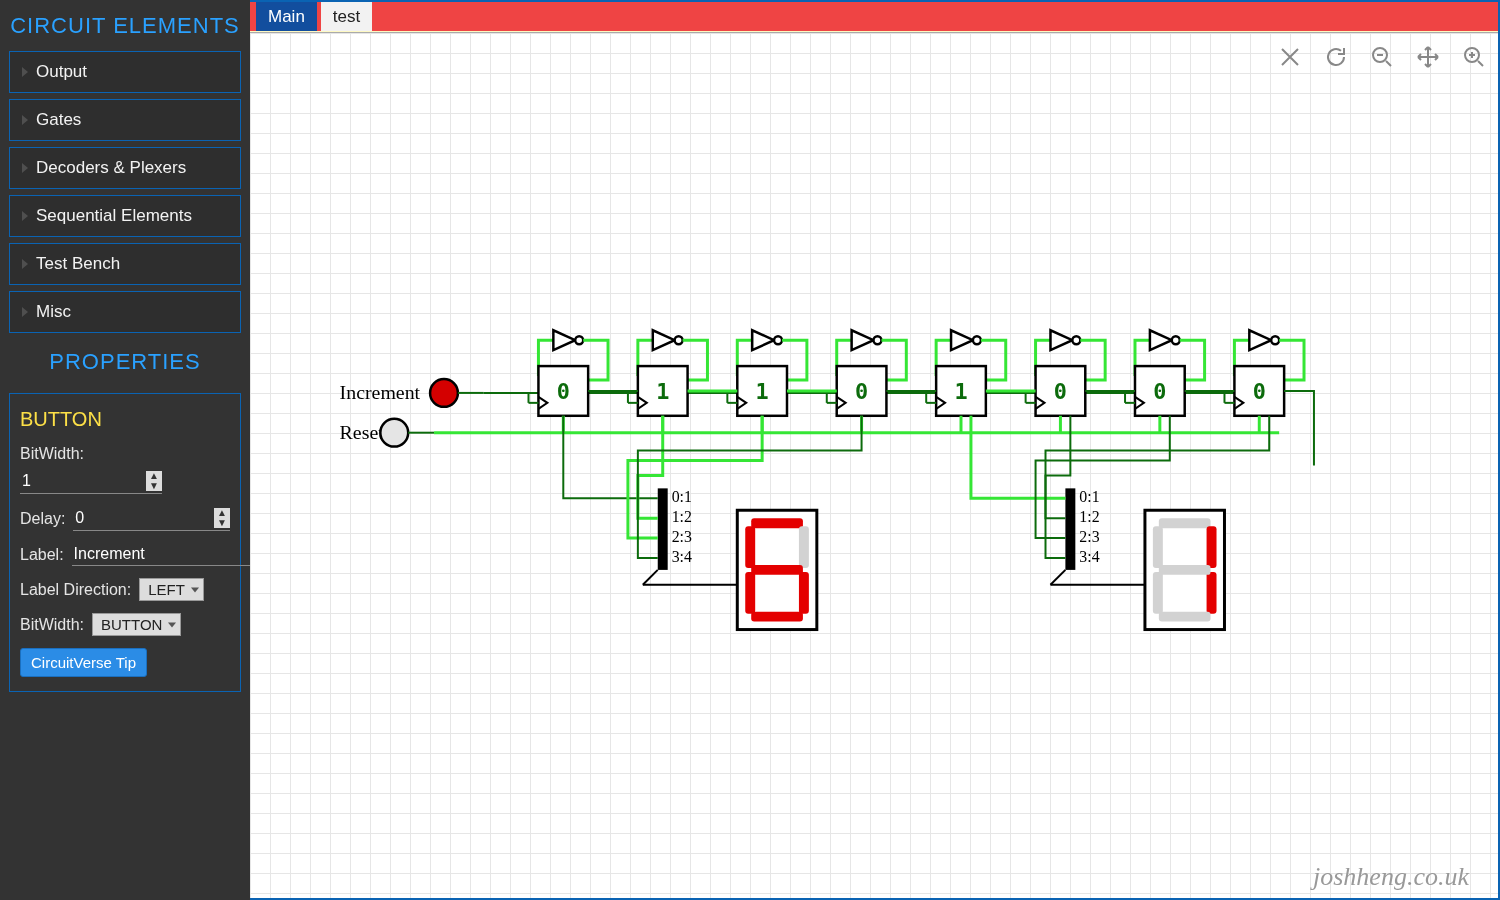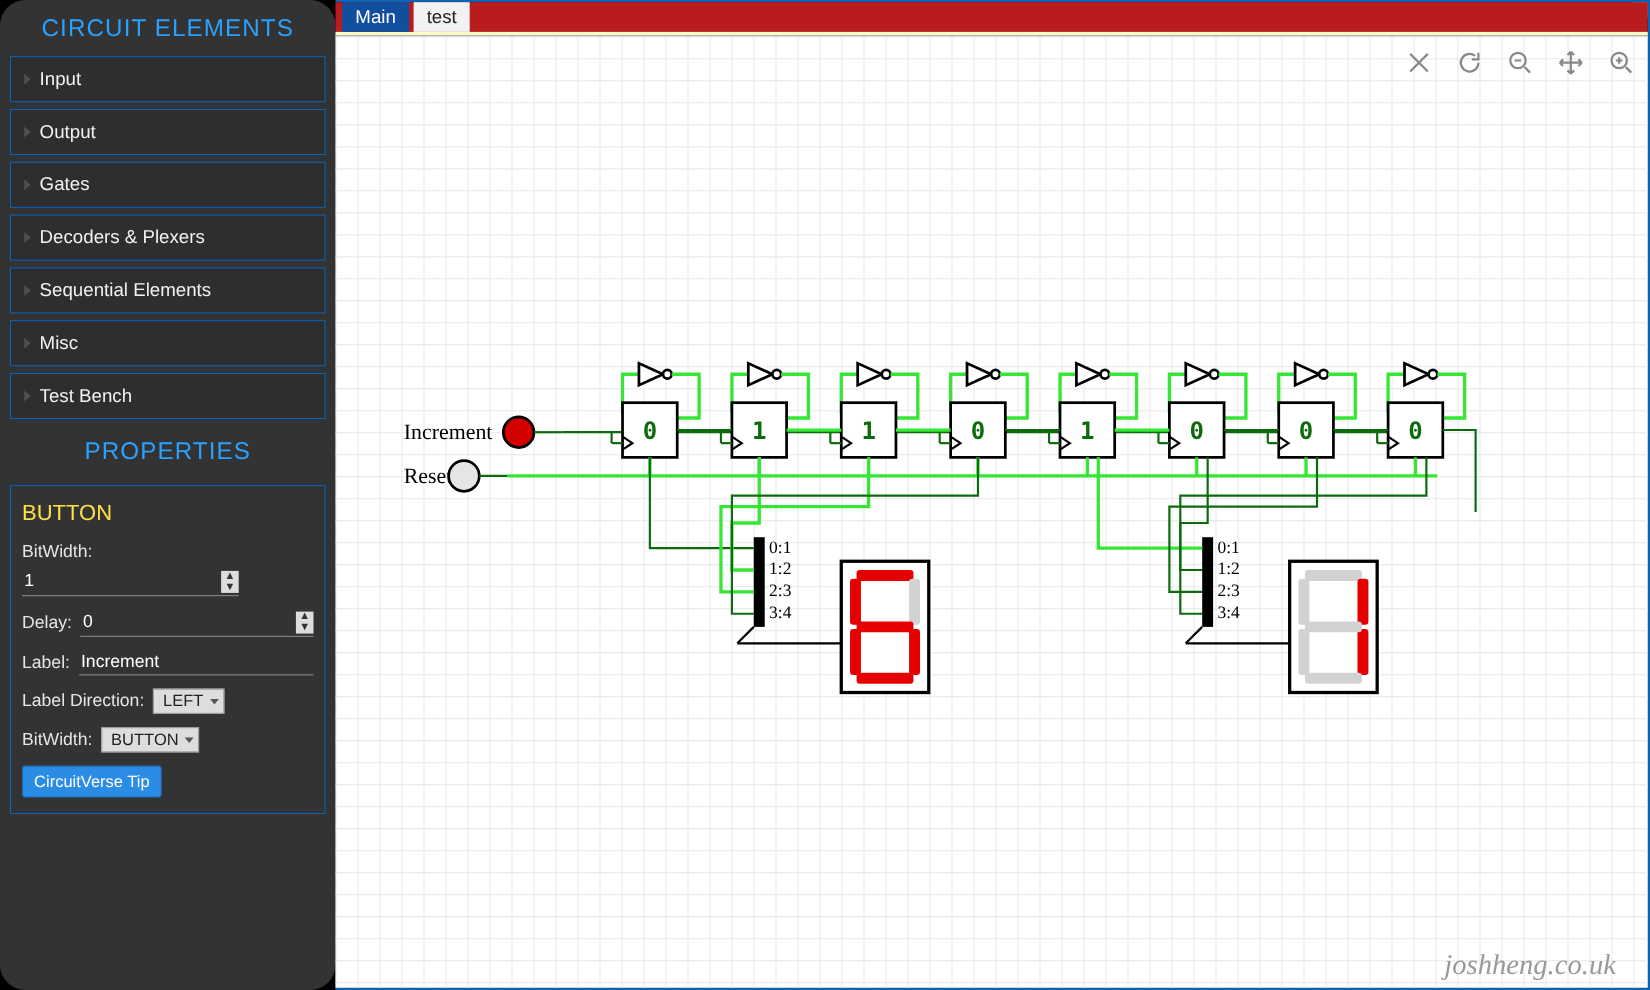--- a/index.html
+++ b/index.html
@@ -1,28 +1,27 @@
 <!DOCTYPE html>
 <html><head>
 <meta charset="utf-8">
 <style>
   * { box-sizing: border-box; margin: 0; padding: 0; }
   html, body { width: 1500px; height: 900px; font-family: Arial, Helvetica, sans-serif; overflow: hidden; background:#000; }
   body { display: flex; }
 
   
   .sidebar {
-    width: 305px;
+    width: 250px;
     height: 100%;
     background: #333;
     color: #eee;
     padding: 3px 3px;
     overflow-y: auto;
     position: relative;
-    border-radius: 23px;
   }
   .panel-title {
     color: #2aa1ff;
     text-align: center;
     font-size: 22px;
     letter-spacing: 1px;
     font-weight: 500;
     padding: 10px 0 12px 0;
   }
   .cat-item {
@@ -133,26 +132,26 @@
     flex:1;
     height:100%;
     display:flex;
     flex-direction:column;
     border: 2px solid #0a63b3;
     border-left: none;
     position:relative;
   }
   .tab-strip {
     height: 30px;
-    background:#b91c1c;
+    background:#ef4444;
     display:flex;
     align-items:stretch;
     padding-left:6px;
     gap:4px;
-    border-bottom:3px solid #fef9c3;
+    border-bottom:1px solid #fef9c3;
     position:relative;
   }
   .tab {
     padding:4px 12px;
     font-size:17px;
     color:#fff;
     background:#eee;
     display:flex;align-items:center;
     cursor:pointer;
   }
@@ -211,27 +210,26 @@
   .seg-off{ fill:#d2d2d2; }
   .seg-on { fill:#e40000; }
   .segbox { fill:#fff; stroke:#000; stroke-width:3; }
 </style>
 </head>
 <body>
 
 <div class="sidebar">
   <div class="panel-title">CIRCUIT ELEMENTS</div>
 
-  <div class="cat-item">Input</div>
   <div class="cat-item">Output</div>
   <div class="cat-item">Gates</div>
   <div class="cat-item">Decoders &amp; Plexers</div>
   <div class="cat-item">Sequential Elements</div>
+  <div class="cat-item">Test Bench</div>
   <div class="cat-item">Misc</div>
-  <div class="cat-item">Test Bench</div>
 
   <div class="panel-title">PROPERTIES</div>
 
   <div class="props-panel">
     <div class="props-heading">BUTTON</div>
 
     <div class="prop-row">
       <span class="prop-label">BitWidth:</span>
     </div>
     <div class="prop-row" style="margin-top:-6px">

